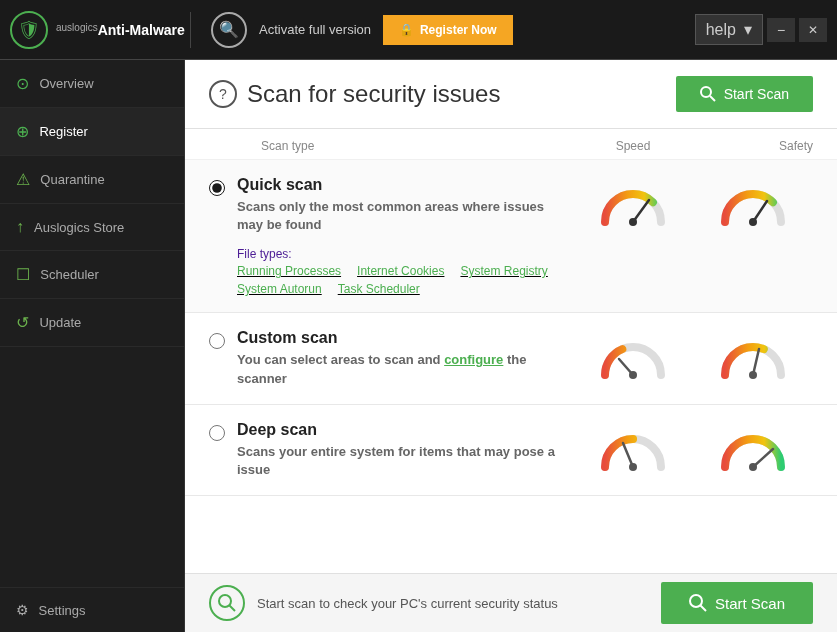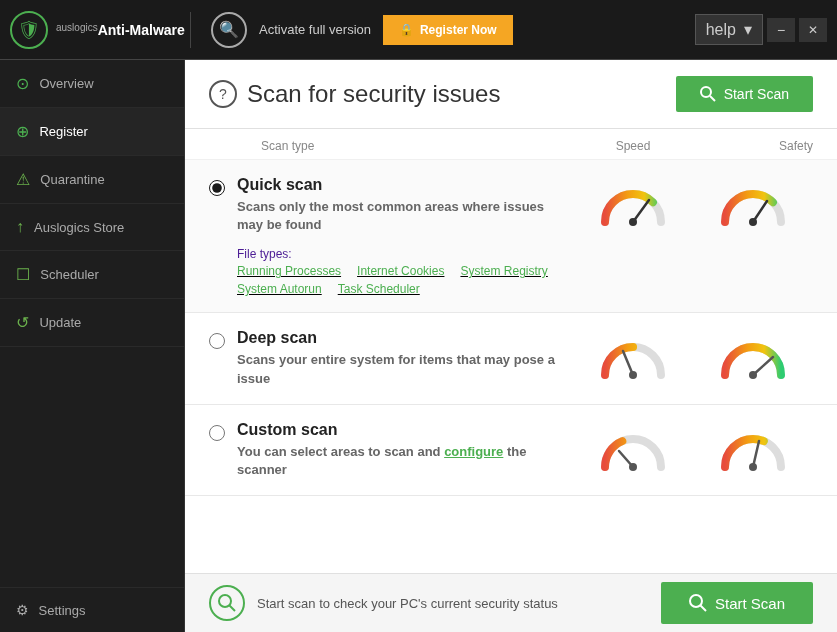--- a/index.html
+++ b/index.html
@@ -264,64 +264,20 @@
             <line x1="32" y1="38" x2="46" y2="17" stroke="#333" stroke-width="2.5" stroke-linecap="round"></line>
             <circle cx="32" cy="38" r="4" fill="#333"></circle>
           </svg>
         </div>
       </div>
 
       <div class="scan-type-row">
         <div class="scan-info">
           <input type="radio" class="scan-radio" name="scan-type" style="">
           <div class="scan-details">
-            <div class="scan-name">Deep scan</div>
-            <div class="scan-desc">Scans your entire system for items that may pose a issue</div>
-          </div>
-        </div>
-
-        <div class="gauge-cell">
-          <svg width="64" height="44" viewBox="0 0 64 44">
-            <defs>
-              <linearGradient id="g3" x1="0%" y1="0%" x2="100%" y2="0%">
-                <stop offset="0%" stop-color="#e74c3c"></stop>
-                <stop offset="40%" stop-color="#f39c12"></stop>
-                <stop offset="70%" stop-color="#f1c40f"></stop>
-                <stop offset="100%" stop-color="#2ecc71"></stop>
-              </linearGradient>
-            </defs>
-            <path d="M 4 38 A 28 28 0 0 1 60 38" fill="none" stroke="#ddd" stroke-width="8" stroke-linecap="round"></path>
-            <path d="M 4 38 A 28 28 0 0 1 60 38" fill="none" stroke="url(#g3)" stroke-width="8" stroke-linecap="round" stroke-dasharray="88 88" stroke-dashoffset="44"></path>
-            <line x1="32" y1="38" x2="22" y2="14" stroke="#555" stroke-width="2.5" stroke-linecap="round"></line>
-            <circle cx="32" cy="38" r="4" fill="#555"></circle>
-          </svg>
-        </div>
-
-        <div class="gauge-cell">
-          <svg width="64" height="44" viewBox="0 0 64 44">
-            <defs>
-              <linearGradient id="g4" x1="0%" y1="0%" x2="100%" y2="0%">
-                <stop offset="0%" stop-color="#e74c3c"></stop>
-                <stop offset="40%" stop-color="#f39c12"></stop>
-                <stop offset="70%" stop-color="#f1c40f"></stop>
-                <stop offset="100%" stop-color="#2ecc71"></stop>
-              </linearGradient>
-            </defs>
-            <path d="M 4 38 A 28 28 0 0 1 60 38" fill="none" stroke="#ddd" stroke-width="8" stroke-linecap="round"></path>
-            <path d="M 4 38 A 28 28 0 0 1 60 38" fill="none" stroke="url(#g4)" stroke-width="8" stroke-linecap="round"></path>
-            <line x1="32" y1="38" x2="52" y2="20" stroke="#555" stroke-width="2.5" stroke-linecap="round"></line>
-            <circle cx="32" cy="38" r="4" fill="#555"></circle>
-          </svg>
-        </div>
-      </div>
-
-      <div class="scan-type-row">
-        <div class="scan-info">
-          <input type="radio" class="scan-radio" name="scan-type" style="">
-          <div class="scan-details">
             <div class="scan-name">Custom scan</div>
             <div class="scan-desc">
               You can select areas to scan and <a href="#" style="color:#4caf50;">configure</a> the scanner
             </div>
           </div>
         </div>
 
         <div class="gauge-cell">
           <svg width="64" height="44" viewBox="0 0 64 44">
             <defs>
@@ -345,20 +301,64 @@
               <linearGradient id="g6" x1="0%" y1="0%" x2="100%" y2="0%">
                 <stop offset="0%" stop-color="#e74c3c"></stop>
                 <stop offset="40%" stop-color="#f39c12"></stop>
                 <stop offset="70%" stop-color="#f1c40f"></stop>
                 <stop offset="100%" stop-color="#2ecc71"></stop>
               </linearGradient>
             </defs>
             <path d="M 4 38 A 28 28 0 0 1 60 38" fill="none" stroke="#ddd" stroke-width="8" stroke-linecap="round"></path>
             <path d="M 4 38 A 28 28 0 0 1 60 38" fill="none" stroke="url(#g6)" stroke-width="8" stroke-linecap="round" stroke-dasharray="88 88" stroke-dashoffset="33"></path>
             <line x1="32" y1="38" x2="38" y2="12" stroke="#555" stroke-width="2.5" stroke-linecap="round"></line>
+            <circle cx="32" cy="38" r="4" fill="#555"></circle>
+          </svg>
+        </div>
+      </div>
+
+      <div class="scan-type-row">
+        <div class="scan-info">
+          <input type="radio" class="scan-radio" name="scan-type" style="">
+          <div class="scan-details">
+            <div class="scan-name">Deep scan</div>
+            <div class="scan-desc">Scans your entire system for items that may pose a issue</div>
+          </div>
+        </div>
+
+        <div class="gauge-cell">
+          <svg width="64" height="44" viewBox="0 0 64 44">
+            <defs>
+              <linearGradient id="g3" x1="0%" y1="0%" x2="100%" y2="0%">
+                <stop offset="0%" stop-color="#e74c3c"></stop>
+                <stop offset="40%" stop-color="#f39c12"></stop>
+                <stop offset="70%" stop-color="#f1c40f"></stop>
+                <stop offset="100%" stop-color="#2ecc71"></stop>
+              </linearGradient>
+            </defs>
+            <path d="M 4 38 A 28 28 0 0 1 60 38" fill="none" stroke="#ddd" stroke-width="8" stroke-linecap="round"></path>
+            <path d="M 4 38 A 28 28 0 0 1 60 38" fill="none" stroke="url(#g3)" stroke-width="8" stroke-linecap="round" stroke-dasharray="88 88" stroke-dashoffset="44"></path>
+            <line x1="32" y1="38" x2="22" y2="14" stroke="#555" stroke-width="2.5" stroke-linecap="round"></line>
+            <circle cx="32" cy="38" r="4" fill="#555"></circle>
+          </svg>
+        </div>
+
+        <div class="gauge-cell">
+          <svg width="64" height="44" viewBox="0 0 64 44">
+            <defs>
+              <linearGradient id="g4" x1="0%" y1="0%" x2="100%" y2="0%">
+                <stop offset="0%" stop-color="#e74c3c"></stop>
+                <stop offset="40%" stop-color="#f39c12"></stop>
+                <stop offset="70%" stop-color="#f1c40f"></stop>
+                <stop offset="100%" stop-color="#2ecc71"></stop>
+              </linearGradient>
+            </defs>
+            <path d="M 4 38 A 28 28 0 0 1 60 38" fill="none" stroke="#ddd" stroke-width="8" stroke-linecap="round"></path>
+            <path d="M 4 38 A 28 28 0 0 1 60 38" fill="none" stroke="url(#g4)" stroke-width="8" stroke-linecap="round"></path>
+            <line x1="32" y1="38" x2="52" y2="20" stroke="#555" stroke-width="2.5" stroke-linecap="round"></line>
             <circle cx="32" cy="38" r="4" fill="#555"></circle>
           </svg>
         </div>
       </div>
     </div>
 
     <div id="bottom-bar">
       <div id="bottom-bar-left">
         <div id="bottom-scan-icon">
           <svg width="18" height="18" viewBox="0 0 18 18">

